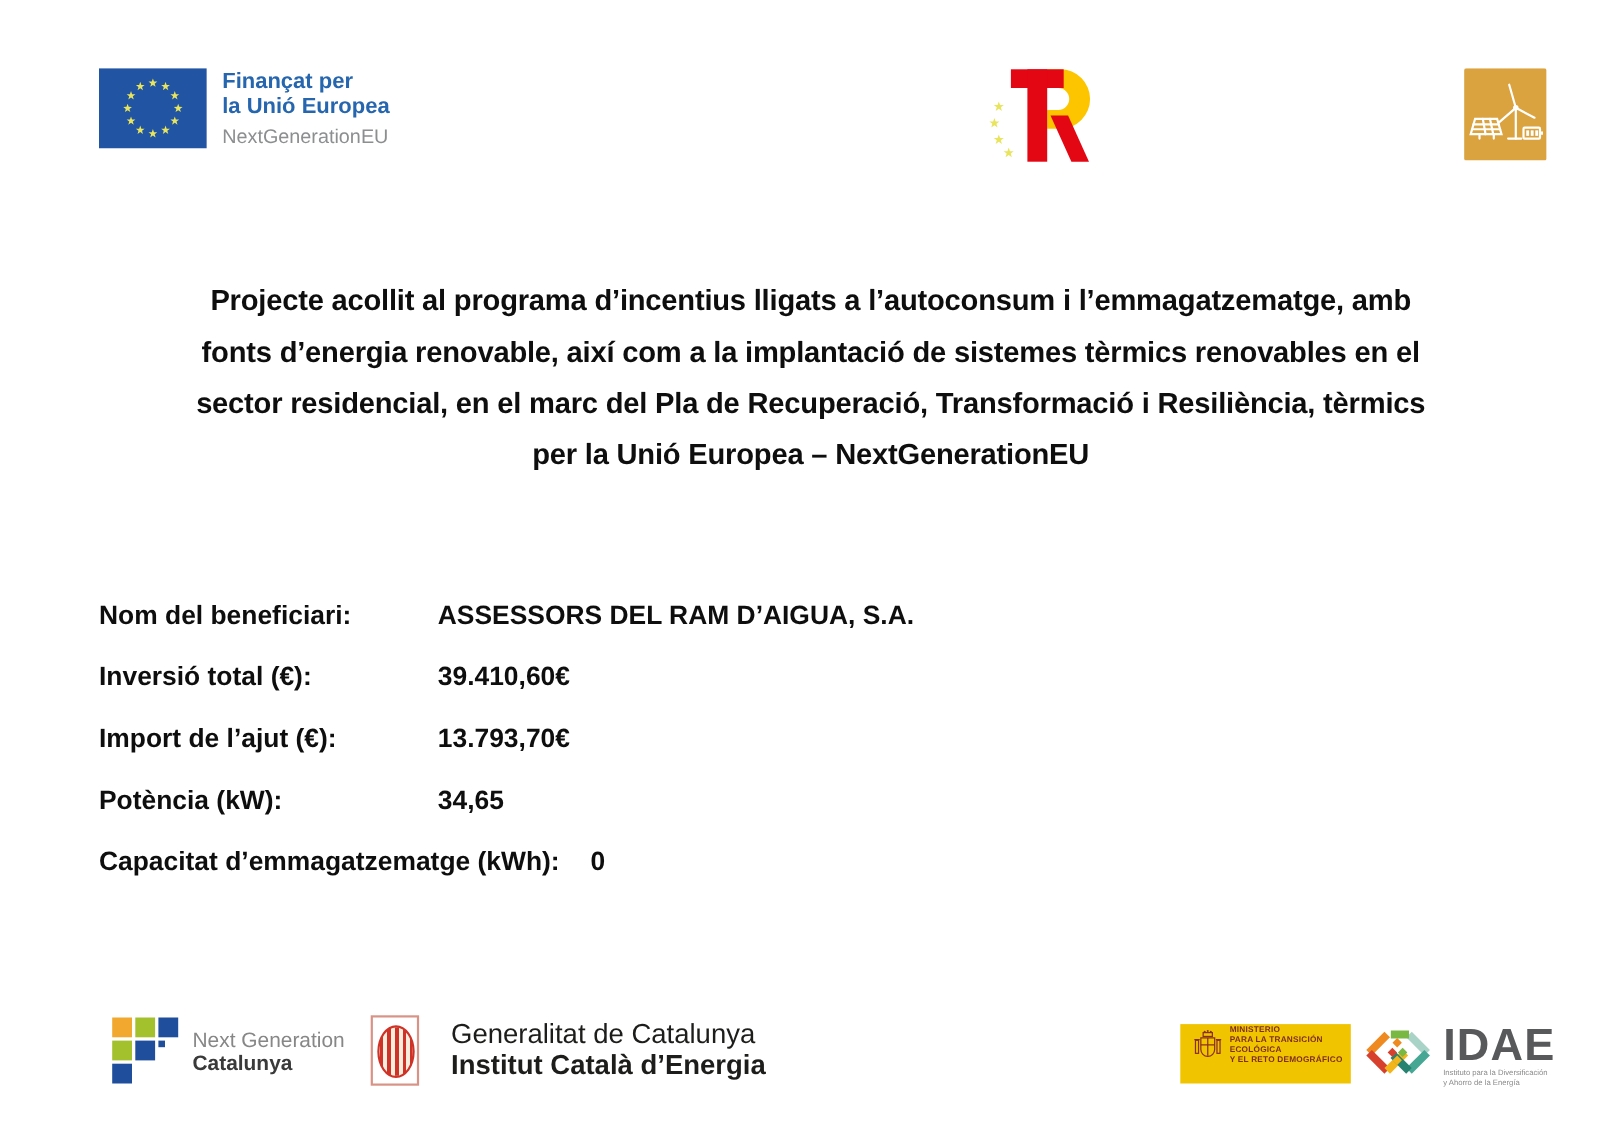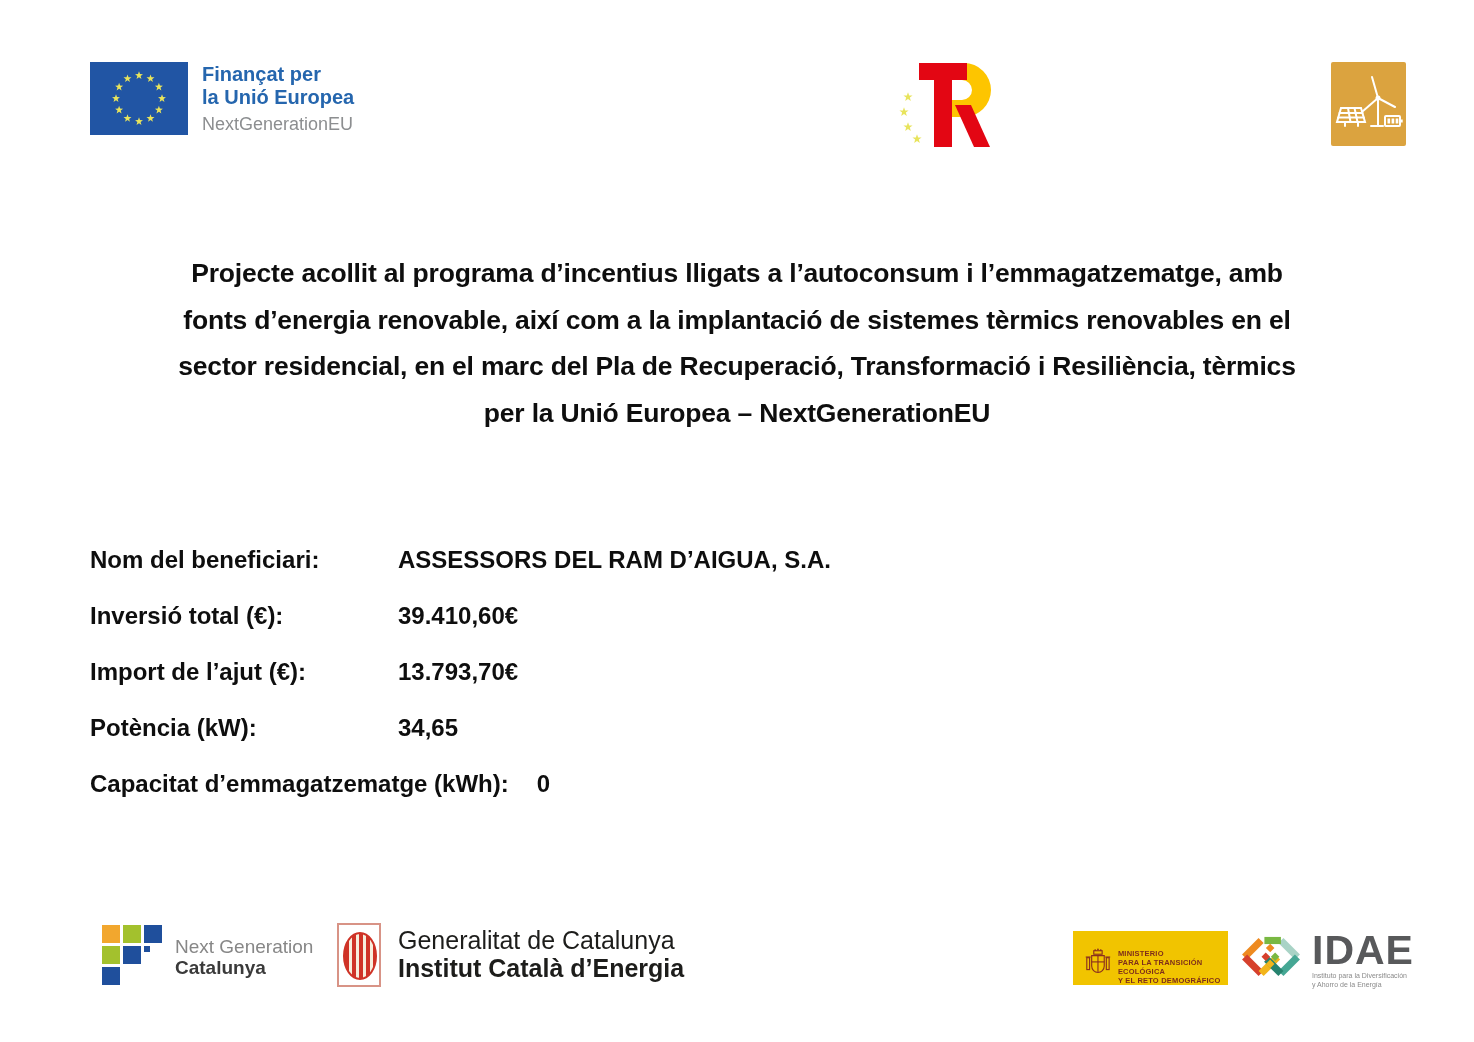--- a/index.html
+++ b/index.html
@@ -32,33 +32,33 @@
   
   .ng{position:absolute;top:925px;left:90px;display:flex;gap:13px;padding-left:12px;}
   .ng-grid{position:relative;width:60px;height:63px;flex:none;}
   .ng-grid .sq{position:absolute;width:18px;height:18px;}
   .sq-o{background:var(--ng-orange,#f2a72e);}
   .sq-g{background:var(--ng-green,#a3c12d);}
   .sq-b{background:var(--ng-blue,#1f4f9c);}
   .ng-text{margin-top:11px;}
   .ng-l1{font-size:19px;line-height:21px;color:#878787;}
   .ng-l2{font-size:19px;line-height:21px;font-weight:bold;color:#3a3a3a;}
-  .gencat{position:absolute;top:923px;left:337px;display:flex;gap:17px;}
+  .gencat{position:absolute;top:923px;left:337px;display:flex;gap:29px;}
   .senyera{width:44px;height:64px;flex:none;border:2px double var(--senyera-pink,#d89386);box-sizing:border-box;background:#fff;position:relative;}
   .senyera .oval{
     position:absolute;left:4px;top:7px;width:30px;height:44px;border-radius:50%;
     border:2.5px solid var(--senyera-red,#cf3327);
     background:repeating-linear-gradient(90deg,var(--senyera-red,#cf3327) 0 3.5px,#f7eedd 3.5px 7px);
   }
   .gencat-text{margin-top:3px;color:#1d1d1b;}
   .gencat-l1{font-size:25px;line-height:28px;}
   .gencat-l2{font-size:25px;line-height:28px;font-weight:bold;}
   .ministerio{
     position:absolute;top:931px;left:1073px;width:155px;height:54px;
-    background:var(--ministerio-yellow,#f1c400);display:flex;align-items:flex-end;box-sizing:border-box;padding-left:11px;
+    background:var(--ministerio-yellow,#f1c400);display:flex;align-items:flex-start;box-sizing:border-box;padding-left:11px;
   }
   .ministerio-text{margin-left:6px;font-size:7.5px;line-height:9px;font-weight:bold;color:var(--ministerio-maroon,#7e2e1a);letter-spacing:.2px;}
   .idae{position:absolute;top:926px;left:1238px;display:flex;}
   .idae-text{margin-left:8px;padding-top:4px;}
   .idae-name{font-size:41px;line-height:40px;font-weight:bold;color:var(--idae-gray,#58595b);letter-spacing:1px;}
   .idae-tag{font-size:7px;line-height:8.5px;color:#8a8a8a;margin-top:2px;}
 </style>
 </head>
 <body>
 

